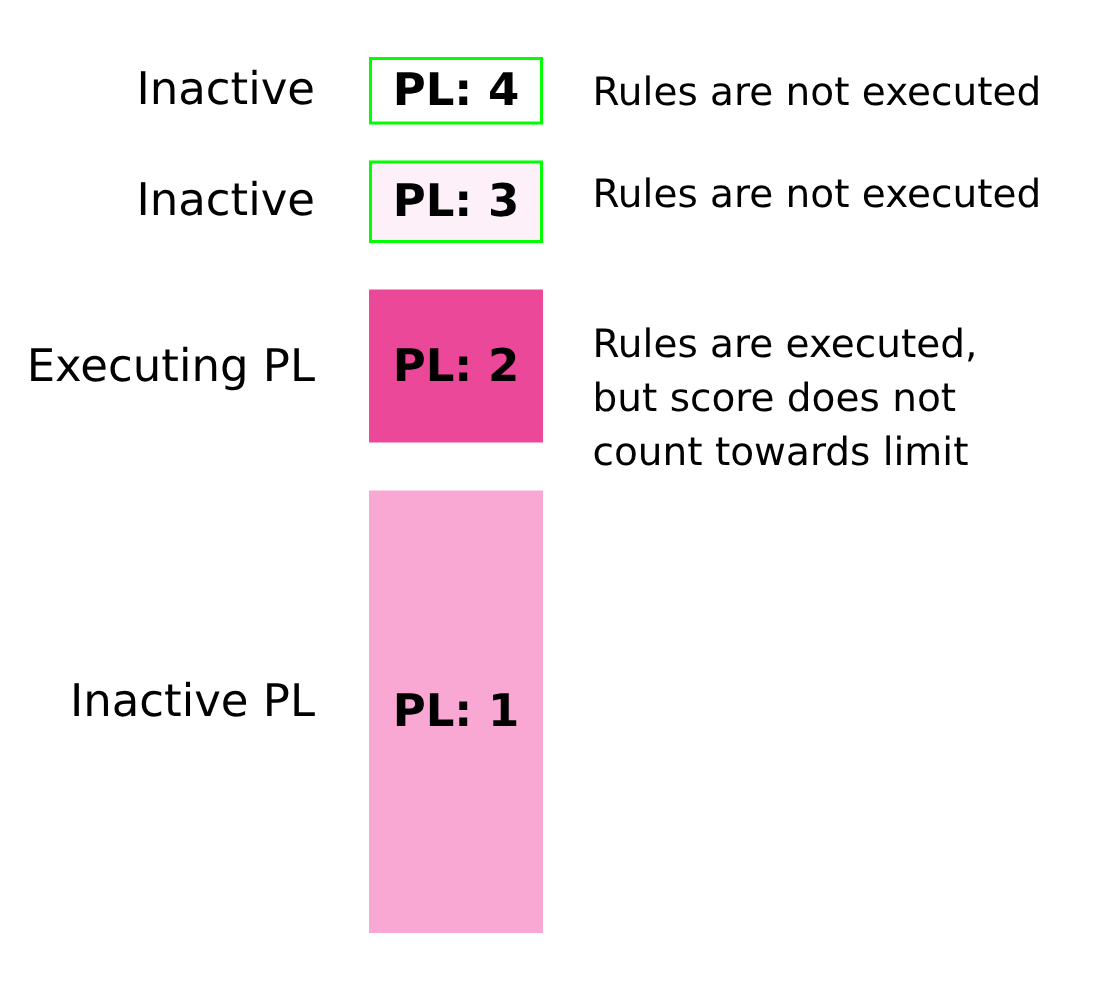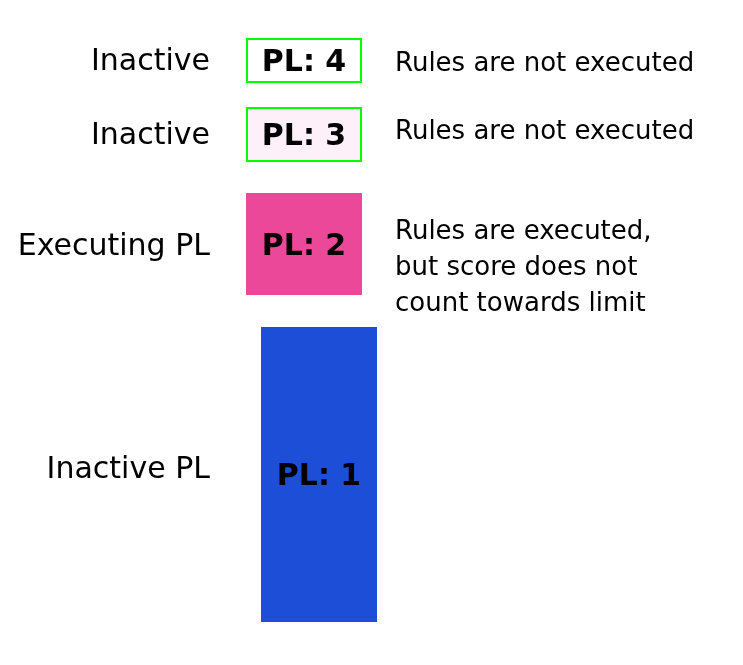--- a/index.html
+++ b/index.html
@@ -83,17 +83,17 @@
 
   <div class="level-label label-pl2">Executing PL</div>
   <div class="pl-box box-pl2" style="background-color: #ec4899;">
     <span>PL: 2</span>
   </div>
   <div class="level-desc desc-pl2">Rules are executed,
 but score does not
 count towards limit</div>
 
   <div class="level-label label-pl1">Inactive PL</div>
-  <div class="pl-box box-pl1" style="background-color: #1d4ed8; margin-left: 15px;">
+  <div class="pl-box box-pl1" style="background-color: #f9a8d4;">
     <span>PL: 1</span>
   </div>
 
 </div>
 
 </body></html>

